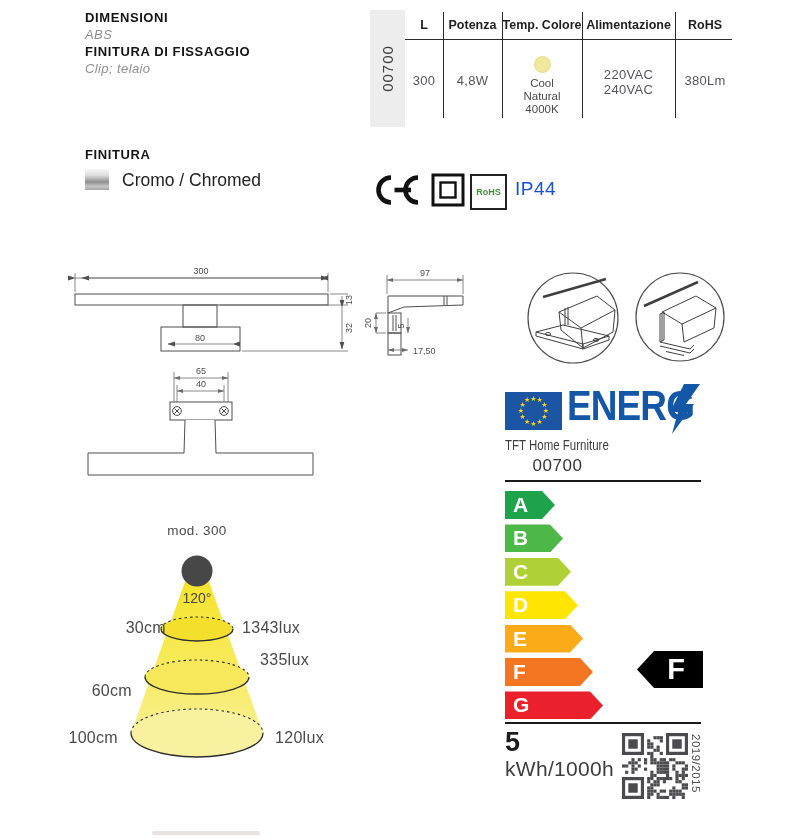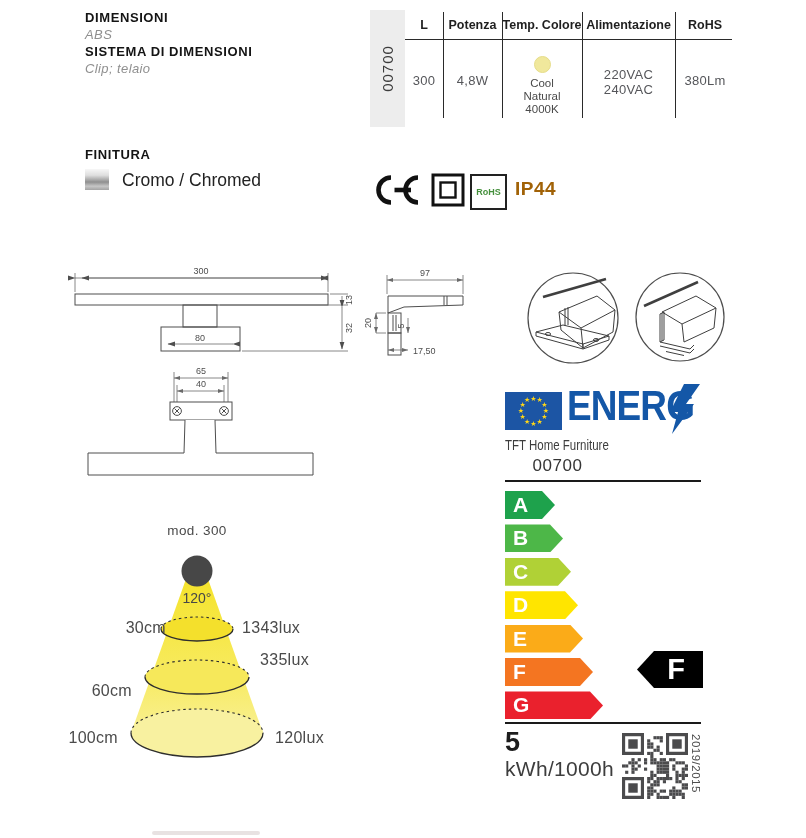--- a/index.html
+++ b/index.html
@@ -15,21 +15,21 @@
   
   .tbl-graybox{background:#ededed;display:flex;align-items:center;justify-content:center;}
   .tbl-model{transform:rotate(-90deg);font-size:15px;letter-spacing:1px;color:#3c3c3c;white-space:nowrap;}
   .tbl-h{font-weight:bold;font-size:12.5px;color:#1f1f1f;text-align:center;}
   .tbl-v{font-size:13px;color:#55565a;text-align:center;letter-spacing:.3px;}
   .tbl-vsm{font-size:11.5px;color:#4a4a4a;text-align:center;line-height:13px;}
   .vline{width:1px;background:#2a2a2a;}
   .hline{height:1px;background:#2a2a2a;}
   .temp-dot{width:15px;height:15px;border-radius:50%;background:#f0e89c;border:1px solid #e6dd8a;}
   
-  .ip{font-weight:bold;font-size:19px;color:#a16207;letter-spacing:.5px;}
+  .ip{font-weight:normal;font-size:19px;color:#1d4ed8;letter-spacing:.5px;}
   .rohs-box{width:33px;height:32px;border:2px solid #222;display:flex;align-items:center;justify-content:center;}
   .rohs-txt{color:#45903c;font-weight:bold;font-size:9px;letter-spacing:0;}
   
   svg text{font-family:"Liberation Sans",sans-serif;}
   .dimtxt{font-size:9px;fill:#4e4e4e;}
   
   .eu-flag{width:57px;height:38px;background:#1c55a4;position:absolute;}
   .star{position:absolute;color:#ffd617;font-size:7px;line-height:7px;width:8px;text-align:center;}
   .energ{font-weight:800;font-size:42px;color:#1457a7;letter-spacing:-1px;
          transform:scaleX(.88);transform-origin:left top;white-space:nowrap;}
@@ -53,21 +53,21 @@
   .footer-smudge{width:108px;height:4px;background:#d9cfcf;opacity:.6;border-radius:2px;}
 </style>
 </head>
 <body>
 
 <div id="page">
 
   <div class="abs" style="left:85px;top:9px;">
     <div class="speclbl">DIMENSIONI</div>
     <div class="specval">ABS</div>
-    <div class="speclbl">SISTEMA DI DIMENSIONI</div>
+    <div class="speclbl">FINITURA DI FISSAGGIO</div>
     <div class="specval">Clip; telaio</div>
   </div>
   <div class="abs speclbl" style="left:85px;top:146px;">FINITURA</div>
   <div class="abs finish-swatch" style="left:85px;top:169px;"></div>
   <div class="abs finish-name" style="left:122px;top:170px;">Cromo / Chromed</div>
 
   <div class="abs tbl-graybox" style="left:370px;top:10px;width:35px;height:117px;">
     <span class="tbl-model">00700</span>
   </div>
   <div class="abs tbl-h" style="left:405px;top:18px;width:38px;">L</div>

